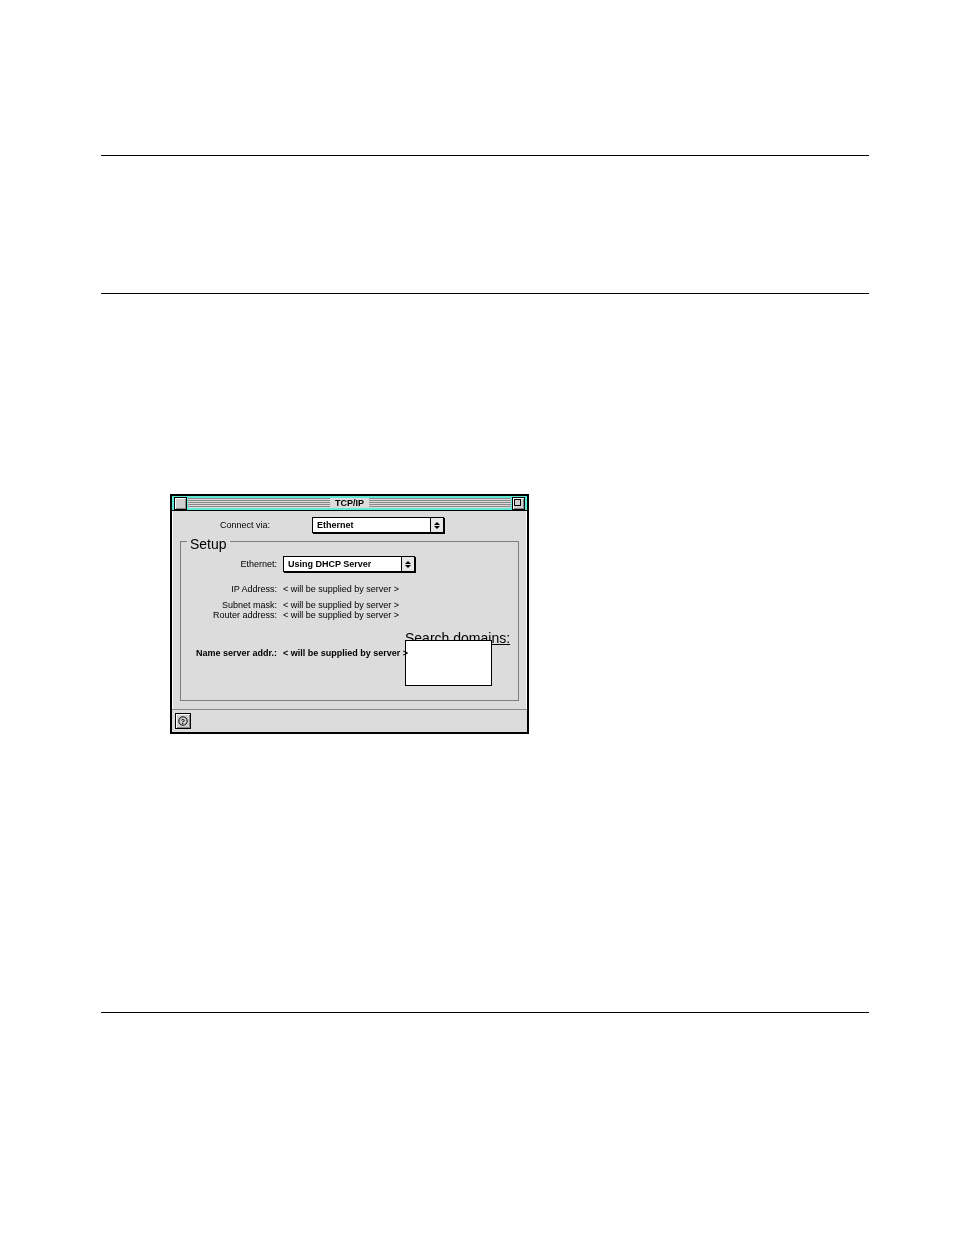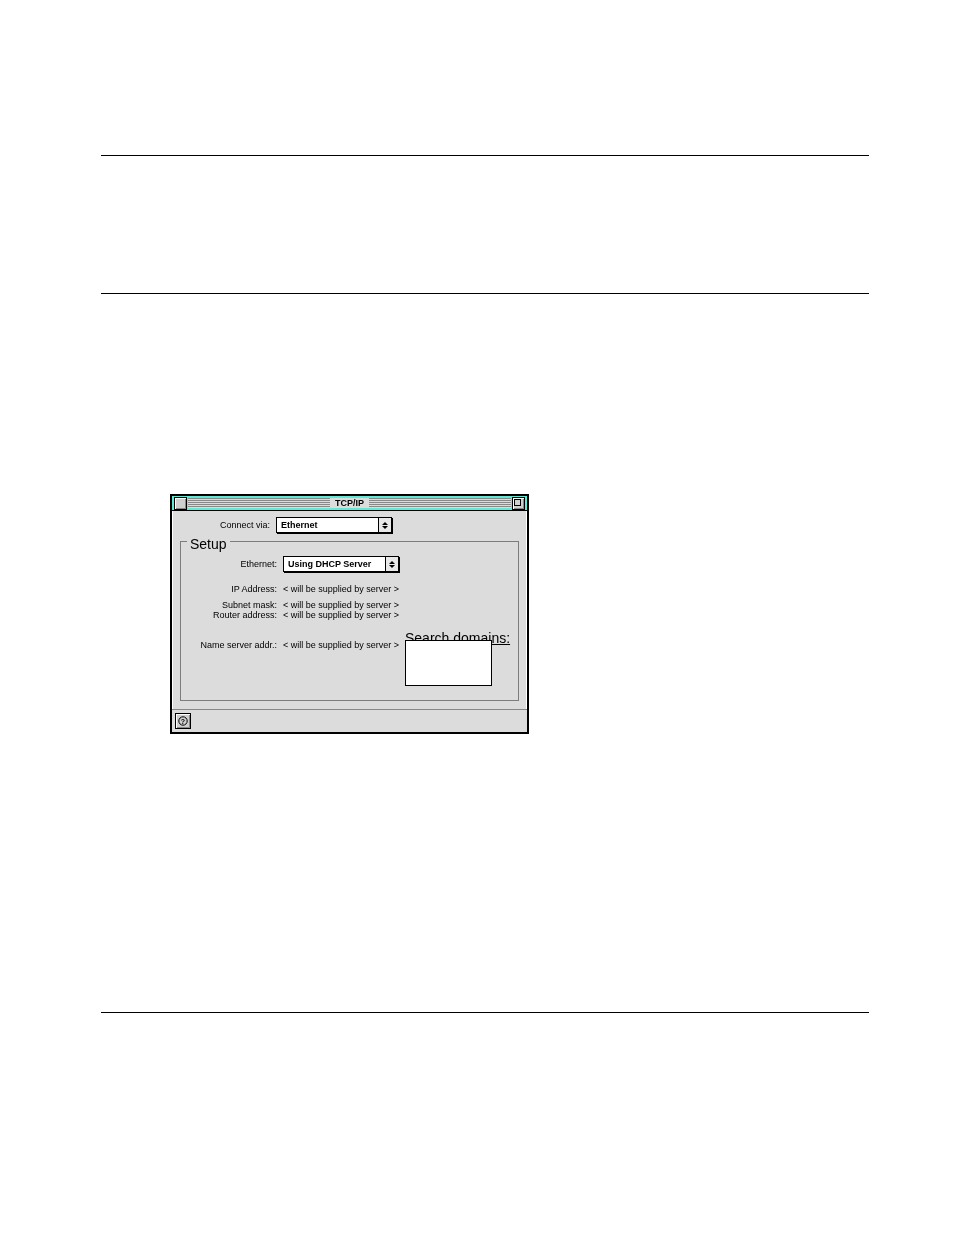--- a/index.html
+++ b/index.html
@@ -92,21 +92,21 @@
 
   
   .popup {
     position: relative;
     height: 14px;
     border: 1px solid #000;
     background: #fff;
     box-shadow: 1px 1px 0 #000; 
     display: flex;
     align-items: center;
-    padding: 0 0 0 4px;
+    padding: 0 16px 0 4px;
     font-weight: bold;
     font-size: 9px;
     white-space: nowrap;
   }
   .popup .arrow {
     position: absolute;
     right: 0;
     top: 0;
     bottom: 0;
     width: 12px;
@@ -185,23 +185,24 @@
     left: 218px;
     top: 10px;
     width: 85px;
     height: 44px;
     background: #fff;
     border: 1px solid #000;
   }
   .nameserver-row {
     position: absolute;
     left: 0;
-    top: 10px;
-    display: flex;
-    align-items: center;
+    top: 18px;
+    display: flex;
+    align-items: center;
+    font-weight: bold;
   }
 
   
   .footer {
     border-top: 1px solid #888;
     padding: 3px;
     background: #dcdcdc;
   }
   .help-btn {
     width: 14px;
@@ -228,21 +229,21 @@
 
     <div class="titlebar">
       <div class="winbtn close"></div>
       <div class="stripes"></div>
       <span class="title-text">TCP/IP</span>
       <div class="winbtn zoom"></div>
     </div>
 
     <div class="content">
 
-      <div class="row" style="margin-bottom:2px;">
+      <div class="row" style="margin-bottom:2px;gap:36px;">
         <div class="label">Connect via:</div>
         <div class="popup" style="width:110px;">
           <span>Ethernet</span>
           <span class="arrow">
             <span class="tri-up"></span>
               <span class="tri-down"></span>
           </span>
         </div>
       </div>
 

